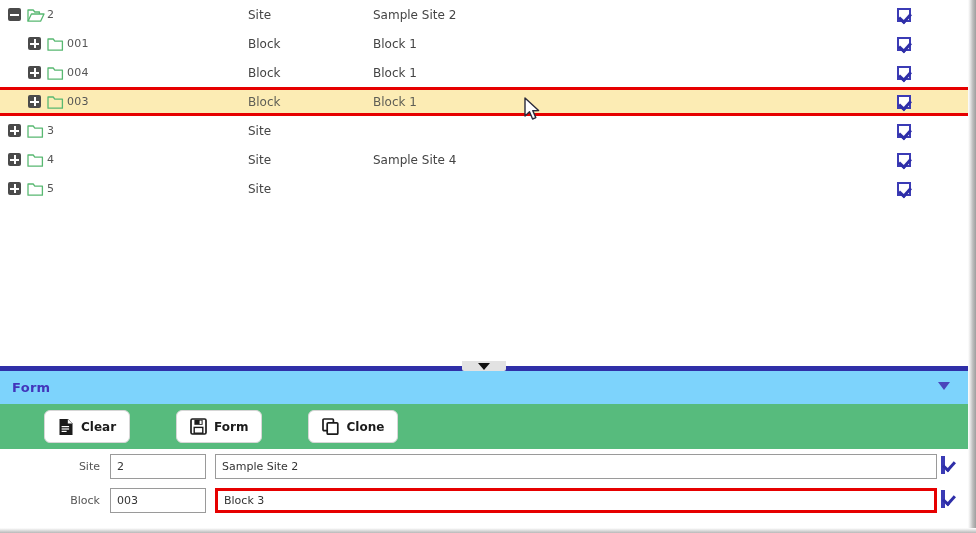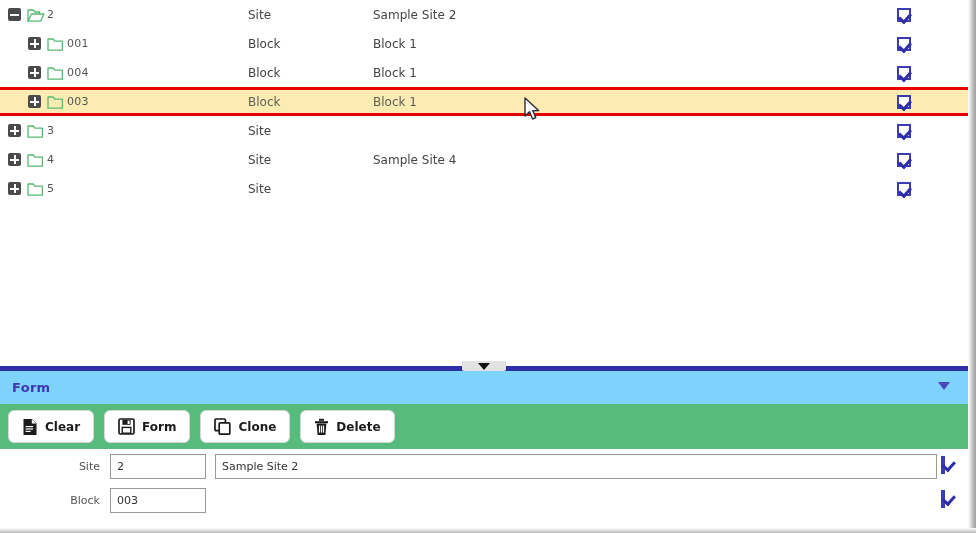--- a/index.html
+++ b/index.html
@@ -102,21 +102,21 @@
     cursor:pointer;
   }
 
   .toolbar{
     position:absolute;left:0;top:404px;width:968px;height:45px;background:#57bb7d;
     display:flex;align-items:center;padding-left:8px;box-sizing:border-box;
   }
   .tbtn{
     height:33px;min-width:80px;background:#fff;border:1px solid #d6d6d6;border-radius:6px;
     display:flex;align-items:center;gap:7px;padding:0 13px;margin-right:10px;
-    font-size:12px;font-weight:bold;color:#1b1b1b;cursor:pointer;box-sizing:border-box;
+    font-size:12px;font-weight:bold;color:#1b1b1b;cursor:pointer;box-sizing:border-box;margin-left:36px;
   }
   .tbtn svg{display:block;flex:0 0 auto;}
 
   
   .form-body{position:absolute;left:0;top:449px;width:968px;height:79px;background:#fff;}
   .frow{position:relative;height:34px;display:flex;align-items:center;}
   .frow-label{
     position:absolute;left:0;width:100px;text-align:right;font-size:11px;color:#555;
   }
   .fin-small{
@@ -290,47 +290,33 @@
       </div>
       <div class="tbtn">
         <span>
           <svg width="17" height="17" viewBox="0 0 17 17">
             <rect x="1" y="1" width="10.4" height="11.6" rx="1" fill="none" stroke="#1b1b1b" stroke-width="1.7"></rect>
             <rect x="5.2" y="4.8" width="10.6" height="11.4" rx="1" fill="#fff" stroke="#1b1b1b" stroke-width="1.7"></rect>
           </svg>
         </span>
         <span>Clone</span>
       </div>
-      <div class="tbtn">
-        <span>
-          <svg width="15" height="18" viewBox="0 0 15 18">
-            <rect x="1" y="3.2" width="13" height="2" fill="#1b1b1b"></rect>
-            <rect x="5" y="0.8" width="5" height="2" fill="#1b1b1b"></rect>
-            <path d="M2.6 5.6 H12.4 L11.4 17 H3.6 Z" fill="#1b1b1b"></path>
-            <g fill="#fff">
-              <rect x="4.9" y="7.6" width="1.2" height="7"></rect>
-              <rect x="6.9" y="7.6" width="1.2" height="7"></rect>
-              <rect x="8.9" y="7.6" width="1.2" height="7"></rect>
-            </g>
-          </svg>
-        </span>
-        <span>Delete</span>
-      </div>
     </div>
 
   <div class="form-body" id="form-body">
       <div class="frow">
         <div class="frow-label">Site</div>
         <div class="fin-small">2</div>
         <div class="fin-large">Sample Site 2</div>
         <div class="frow-check"><span class="chk"></span></div>
       </div>
       <div class="frow">
         <div class="frow-label">Block</div>
         <div class="fin-small">003</div>
+        <div class="fin-large error">Block 3</div>
         <div class="frow-check"><span class="chk"></span></div>
       </div>
     </div>
 
   <div class="right-gutter"></div>
   <div class="bottom-gutter"></div>
 
   <div class="cursor" style="left: 524px; top: 97px;">
     <svg width="17" height="25" viewBox="0 0 17 25">
       <path d="M1 1 L1 19 L5.5 14.8 L8.6 22 L11.8 20.6 L8.8 13.7 L14.6 13.5 Z" fill="#ffffff" stroke="#2b2b3c" stroke-width="1.4" stroke-linejoin="round"></path>

